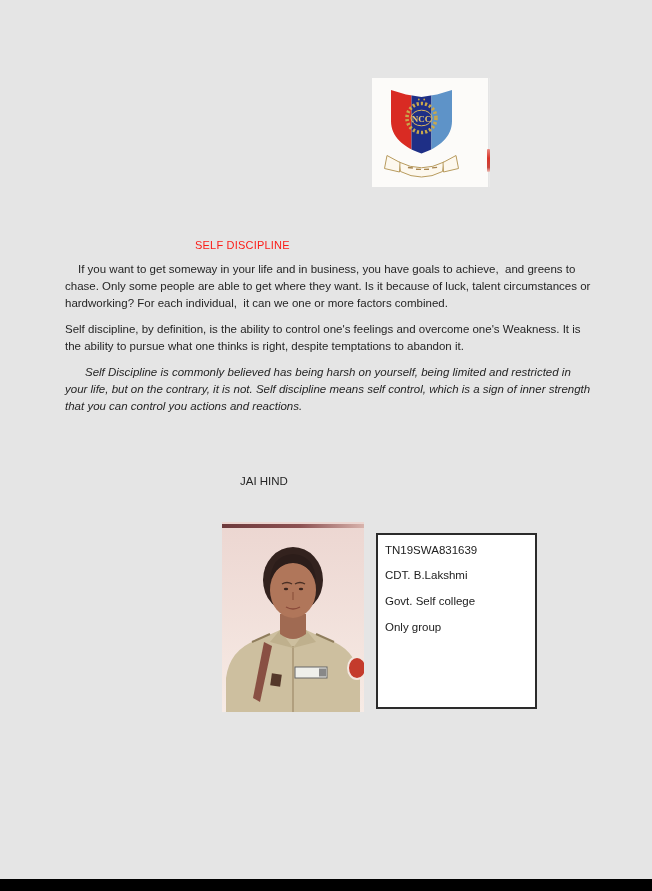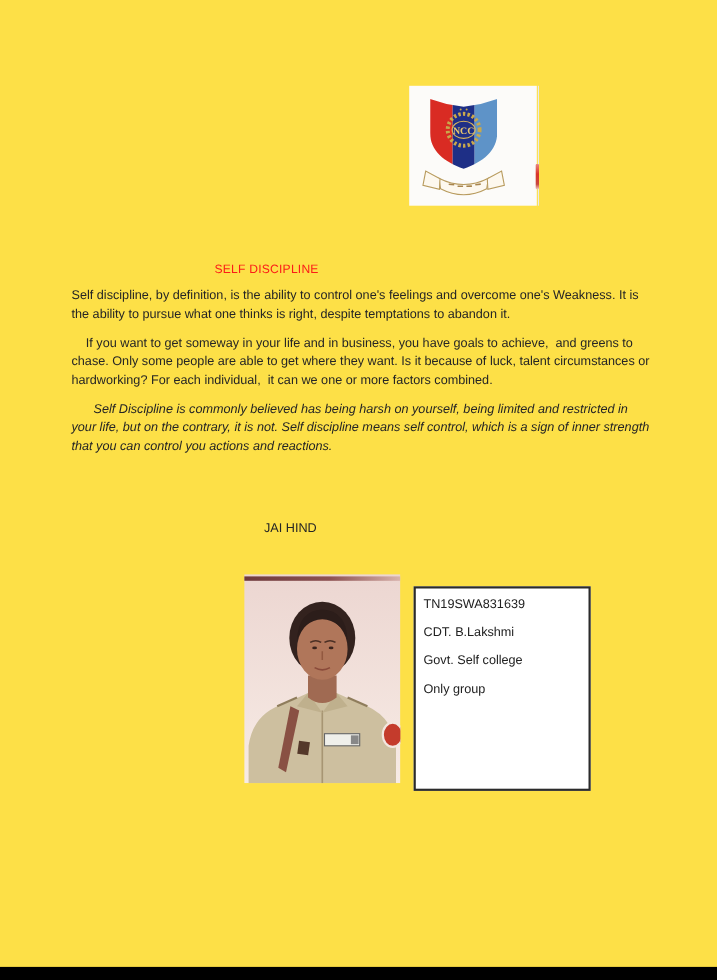--- a/index.html
+++ b/index.html
@@ -1,19 +1,19 @@
 <!DOCTYPE html>
 <html><head>
 <meta charset="utf-8">
 <style>
   html,body{margin:0;padding:0;background:#ffffff;}
   .page{
     position:relative;
     width:652px;height:891px;
-    background:#fde047;
+    background:#e5e5e5;
     overflow:hidden;
     font-family:"Liberation Sans", sans-serif;
     color:#212121;
   }
   
   .emblem-box{
     position:absolute;left:372px;top:78px;width:116px;height:109px;
     background:#fcfbf9;
   }
   .emblem-edge-line{
@@ -41,21 +41,21 @@
   .salutation{
     position:absolute;left:240px;top:475px;
     font-size:11.5px;color:#252525;
   }
   .photo{
     position:absolute;left:222px;top:522px;width:142px;height:190px;
   }
   .card-box{
     position:absolute;left:376px;top:533px;width:150px;height:170px;
     border:2px solid #2b2b2b;background:#ffffff;
-    padding:2px 0 10px 7px;box-sizing:content-box;
+    padding:2px 0 0 7px;box-sizing:content-box;
   }
   .card-line{
     height:25.6px;display:flex;align-items:center;
     font-size:11.5px;color:#212121;white-space:nowrap;
   }
   .bottom-bar{
     position:absolute;left:0;top:879px;width:652px;height:12px;background:#000000;
   }
 </style>
 </head>
@@ -91,22 +91,22 @@
         <rect x="60" y="89" width="5" height="1.4" transform="rotate(-6 62 89)"></rect>
       </g>
     </svg>
   </div>
   <div class="emblem-edge-line"></div>
   <div class="red-sliver"></div>
 
   <div class="doc-title">SELF DISCIPLINE</div>
 
   <div class="body-text">
+    <p class="para p2">If you want to get someway in your life and in business, you have goals to achieve,  and greens to chase. Only some people are able to get where they want. Is it because of luck, talent circumstances or hardworking? For each individual,  it can we one or more factors combined.</p>
     <p class="para p1">Self discipline, by definition, is the ability to control one's feelings and overcome one's Weakness. It is the ability to pursue what one thinks is right, despite temptations to abandon it.</p>
-    <p class="para p2">If you want to get someway in your life and in business, you have goals to achieve,  and greens to chase. Only some people are able to get where they want. Is it because of luck, talent circumstances or hardworking? For each individual,  it can we one or more factors combined.</p>
     <p class="para p3">Self Discipline is commonly believed has being harsh on yourself, being limited and restricted in your life, but on the contrary, it is not. Self discipline means self control, which is a sign of inner strength that you can control you actions and reactions.</p>
   </div>
 
   <div class="salutation">JAI HIND</div>
 
   <div class="photo">
     <svg width="142" height="190" viewBox="0 0 142 190">
       <defs>
         <linearGradient id="pbg" x1="0" y1="0" x2="0" y2="1">
           <stop offset="0" stop-color="#ecd6d1"></stop>

